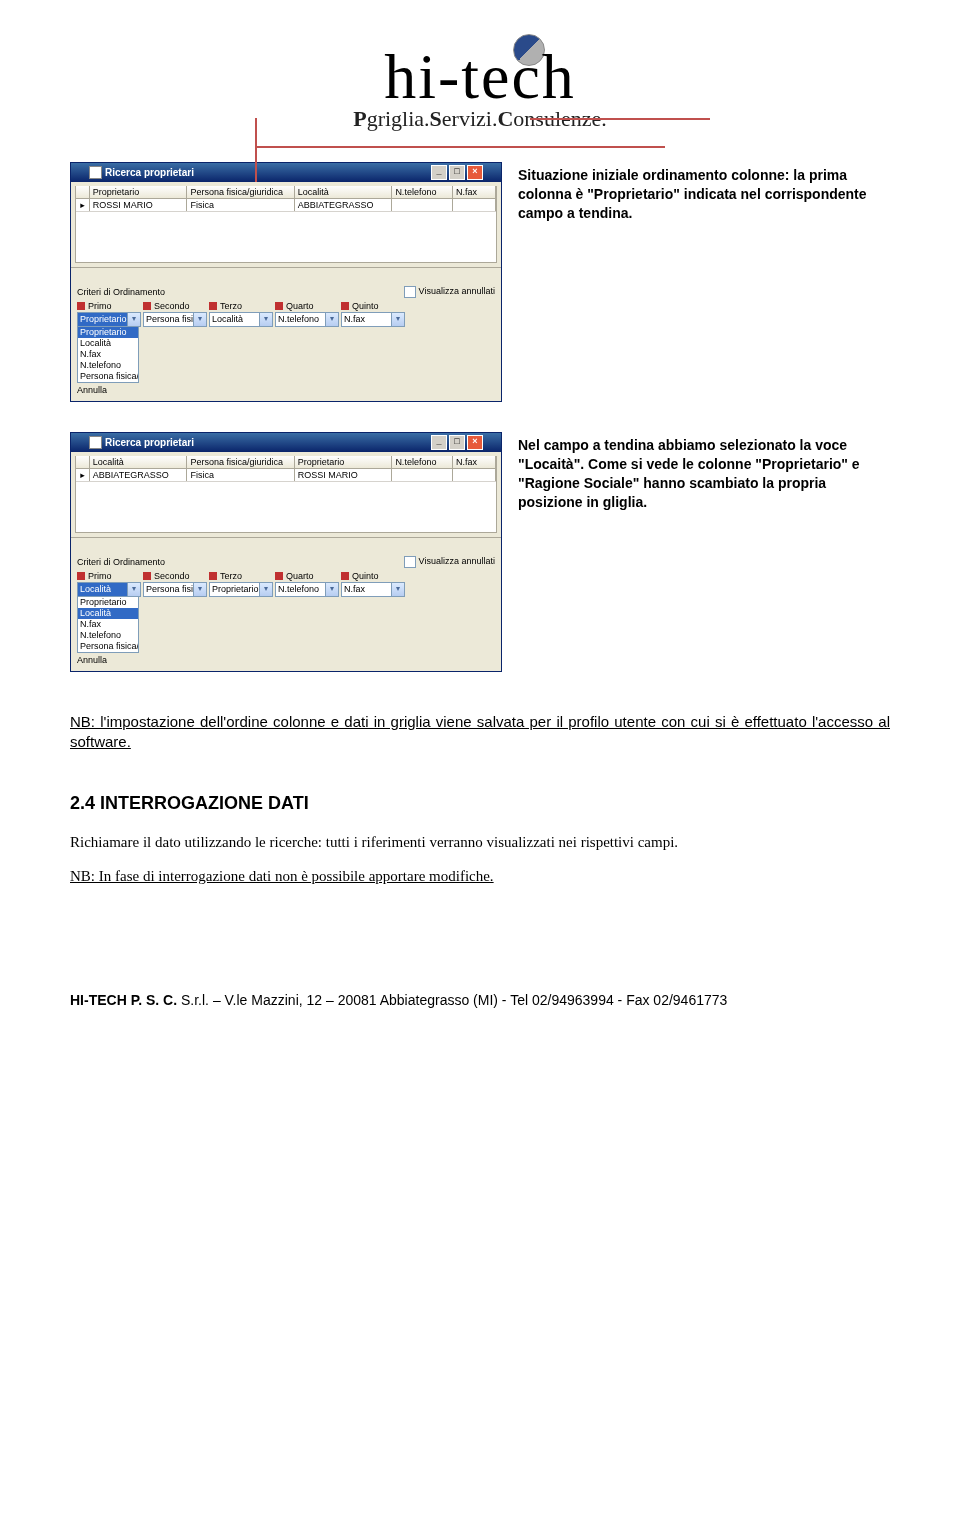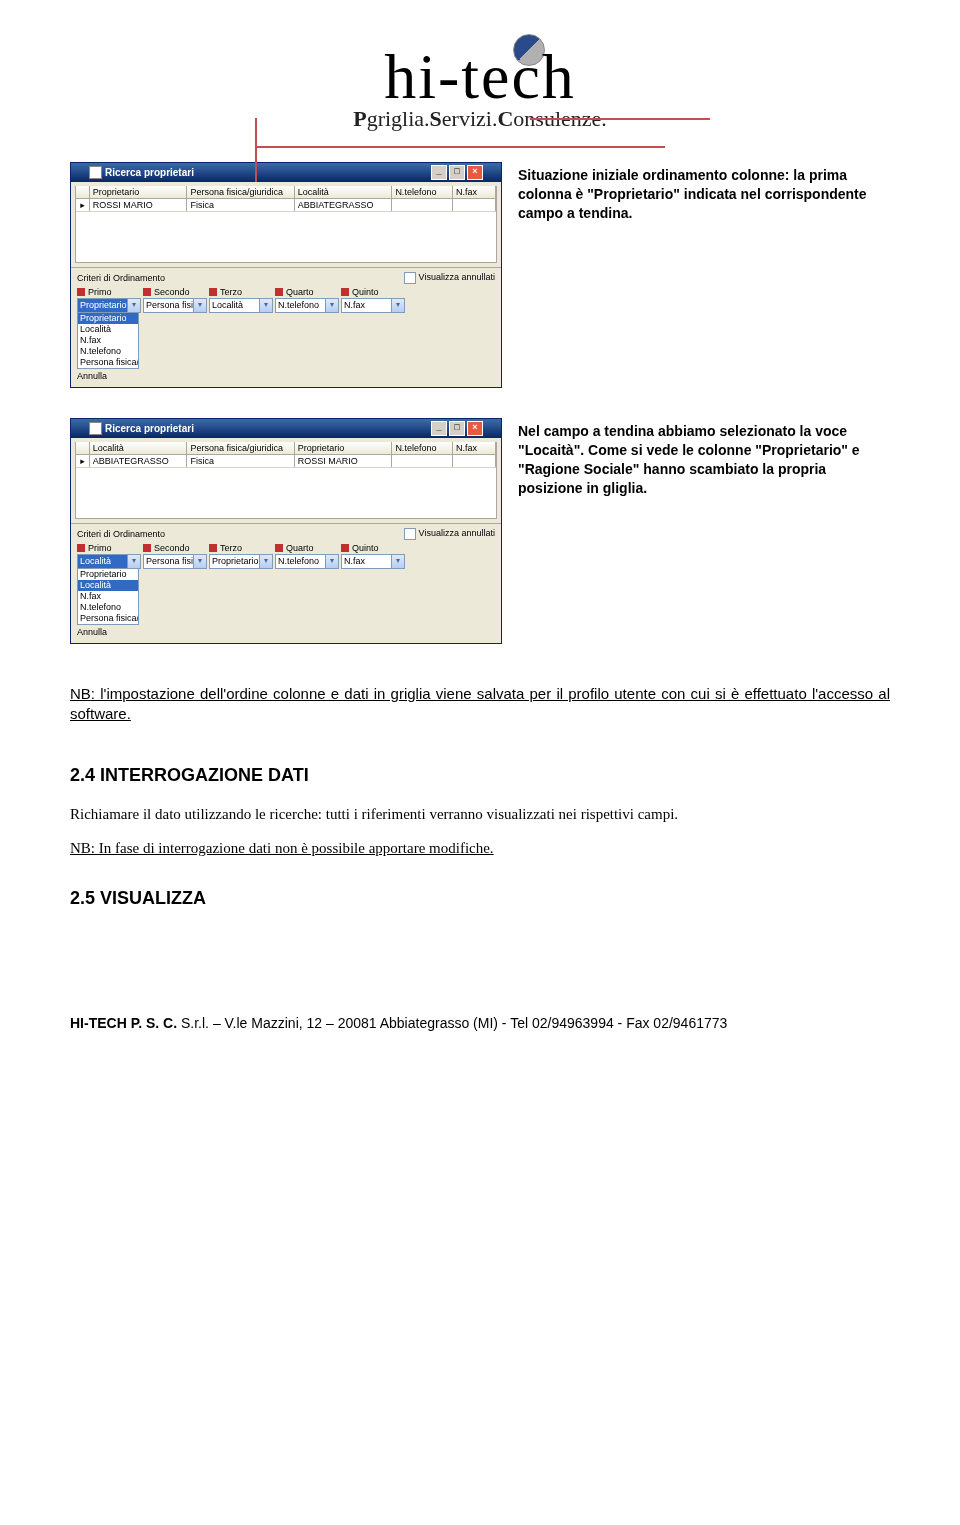--- a/index.html
+++ b/index.html
@@ -122,21 +122,21 @@
   }
   .grid-header { font-weight:normal; background:#ece9d8;}
   .grid-header div { background:linear-gradient(#fefefe,#ece9d8);}
   .row-marker { width:14px; background:#ece9d8; text-align:center;}
   .col-a{width:100px;} .col-b{width:110px;} .col-c{width:100px;} .col-d{width:62px;} .col-e{width:44px;}
   .grid-body { height:76px; background:#fff; border:1px solid #aca899; border-top:none; margin:4px;}
   .grid-body .grid-row{ background:#fff; border-bottom:1px solid #d6d3ce;}
   .grid-body .grid-row div{ background:#fff;}
 
   .criteri {
-    padding:2px 6px 4px 6px;
+    padding:16px 6px 4px 6px;
     border-top:1px solid #aca899;
   }
   .criteri-top {
     display:flex;
     justify-content:space-between;
     align-items:center;
     font-size:9px;
     padding:2px 0;
   }
   .chk { width:10px;height:10px;border:1px solid #7f9db9;background:#fff; display:inline-block; vertical-align:middle; margin-right:3px;}
@@ -407,19 +407,18 @@
     </div>
     <div class="caption">Nel campo a tendina abbiamo selezionato la voce "Locaità". Come si vede le colonne "Proprietario" e "Ragione Sociale" hanno scambiato la propria posizione in gliglia.</div>
   </div>
 
   <div class="body-text nb">NB: l'impostazione dell'ordine colonne e dati in griglia viene salvata per il profilo utente con cui si è effettuato l'accesso al software.</div>
 
   <h2 class="sec">2.4 INTERROGAZIONE DATI</h2>
   <div class="body-text para">Richiamare il dato utilizzando le ricerche: tutti i riferimenti verranno visualizzati nei rispettivi campi.</div>
   <div class="body-text para"><span class="u">NB: In fase di interrogazione dati non è possibile apportare modifiche.</span></div>
 
-  <h2 class="sec">2.5 VISUALIZZA</h2>
 
   <div class="footer">
     <b>HI-TECH  P. S. C.</b><span>  S.r.l. – V.le Mazzini, 12 – 20081 Abbiategrasso (MI)  -  Tel 02/94963994  -  Fax 02/9461773</span>
   </div>
 
 </div>
 
 </body></html>

